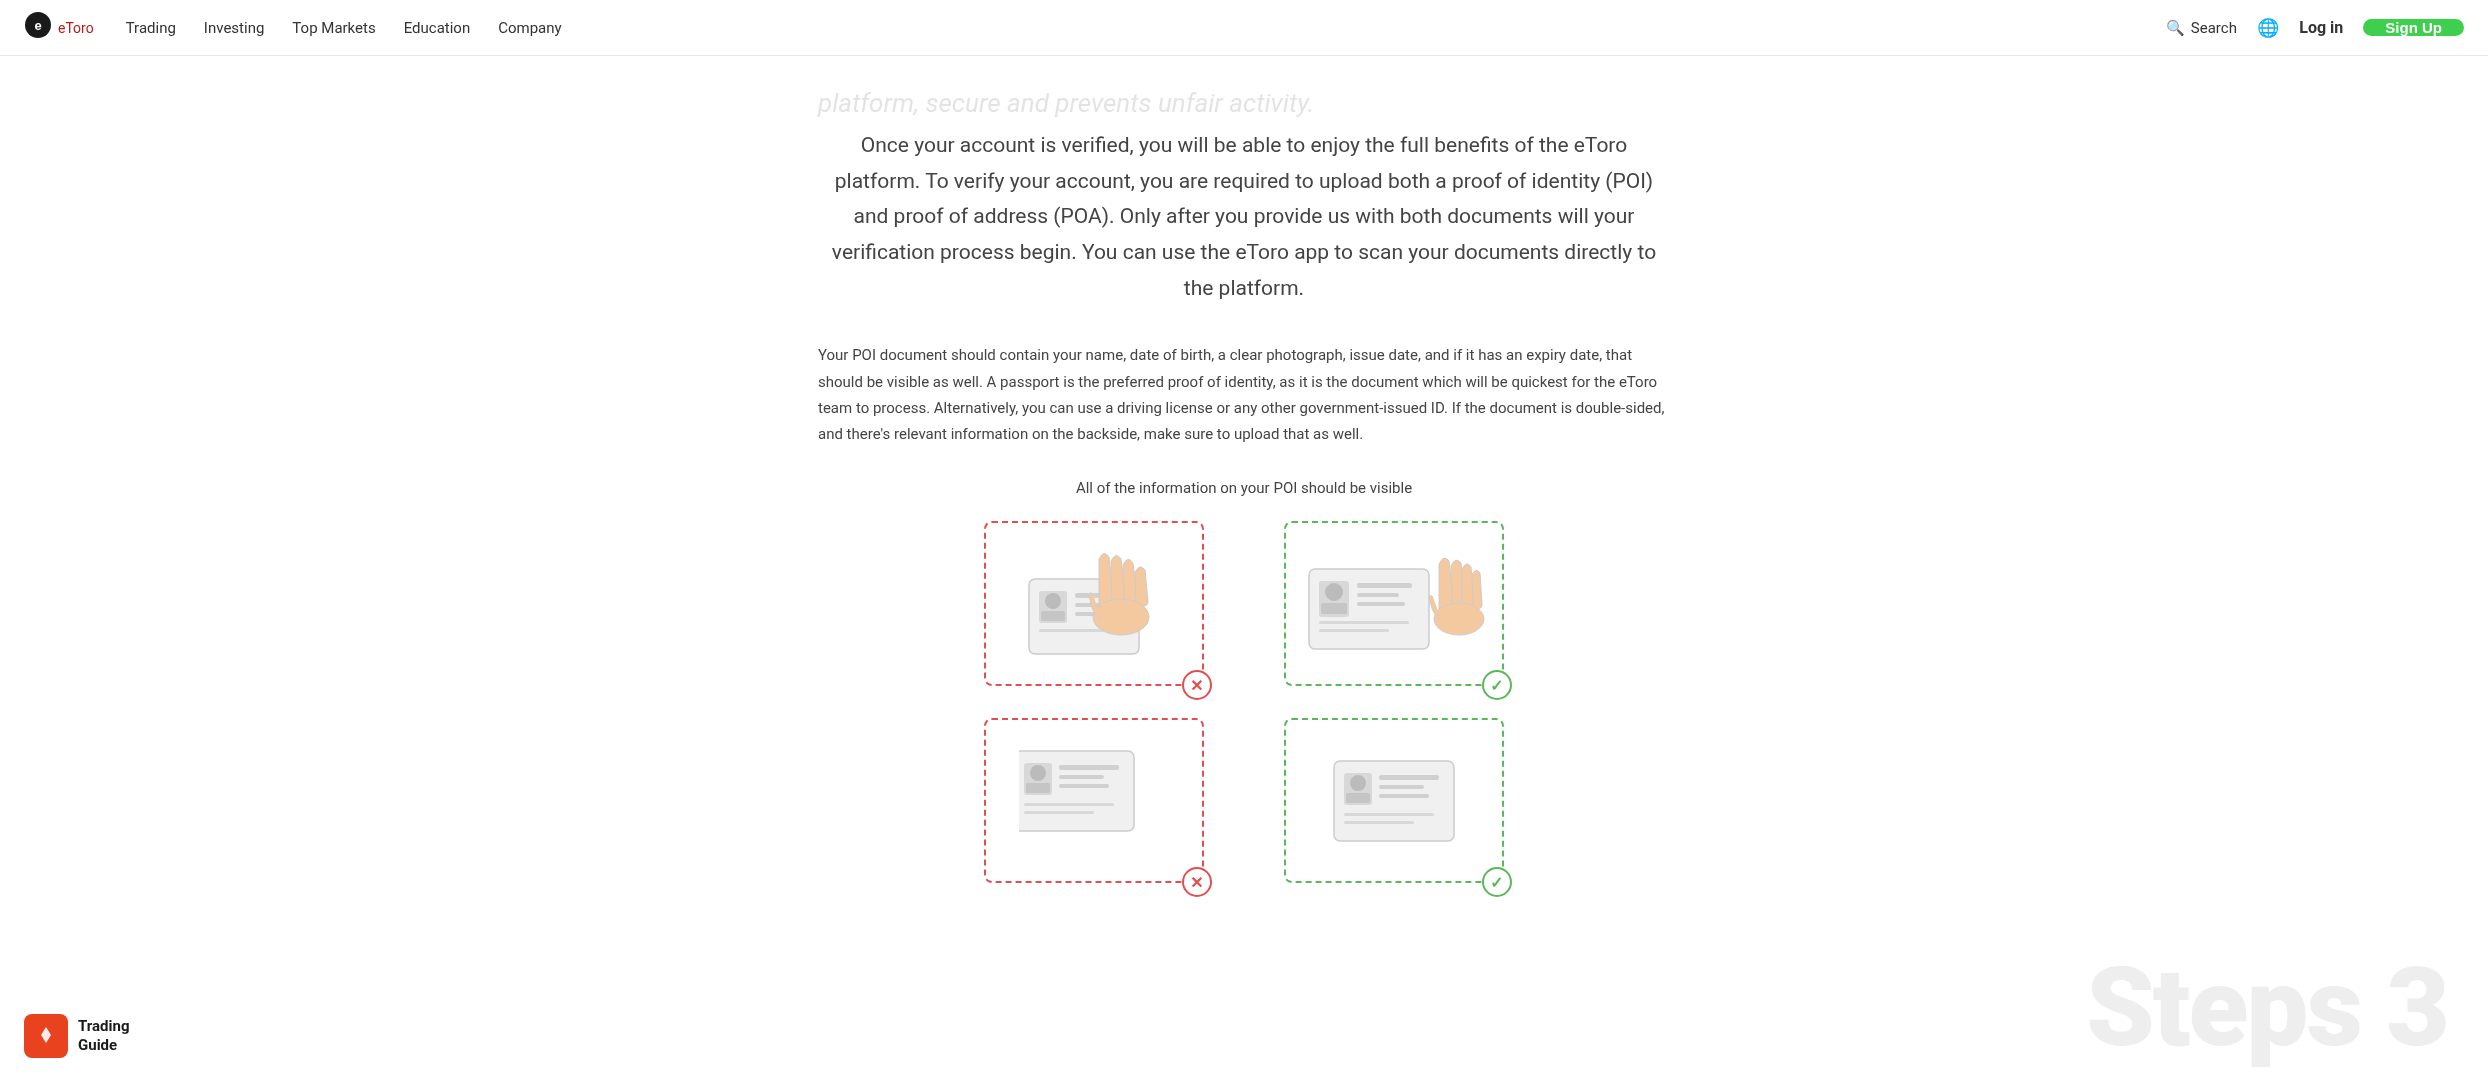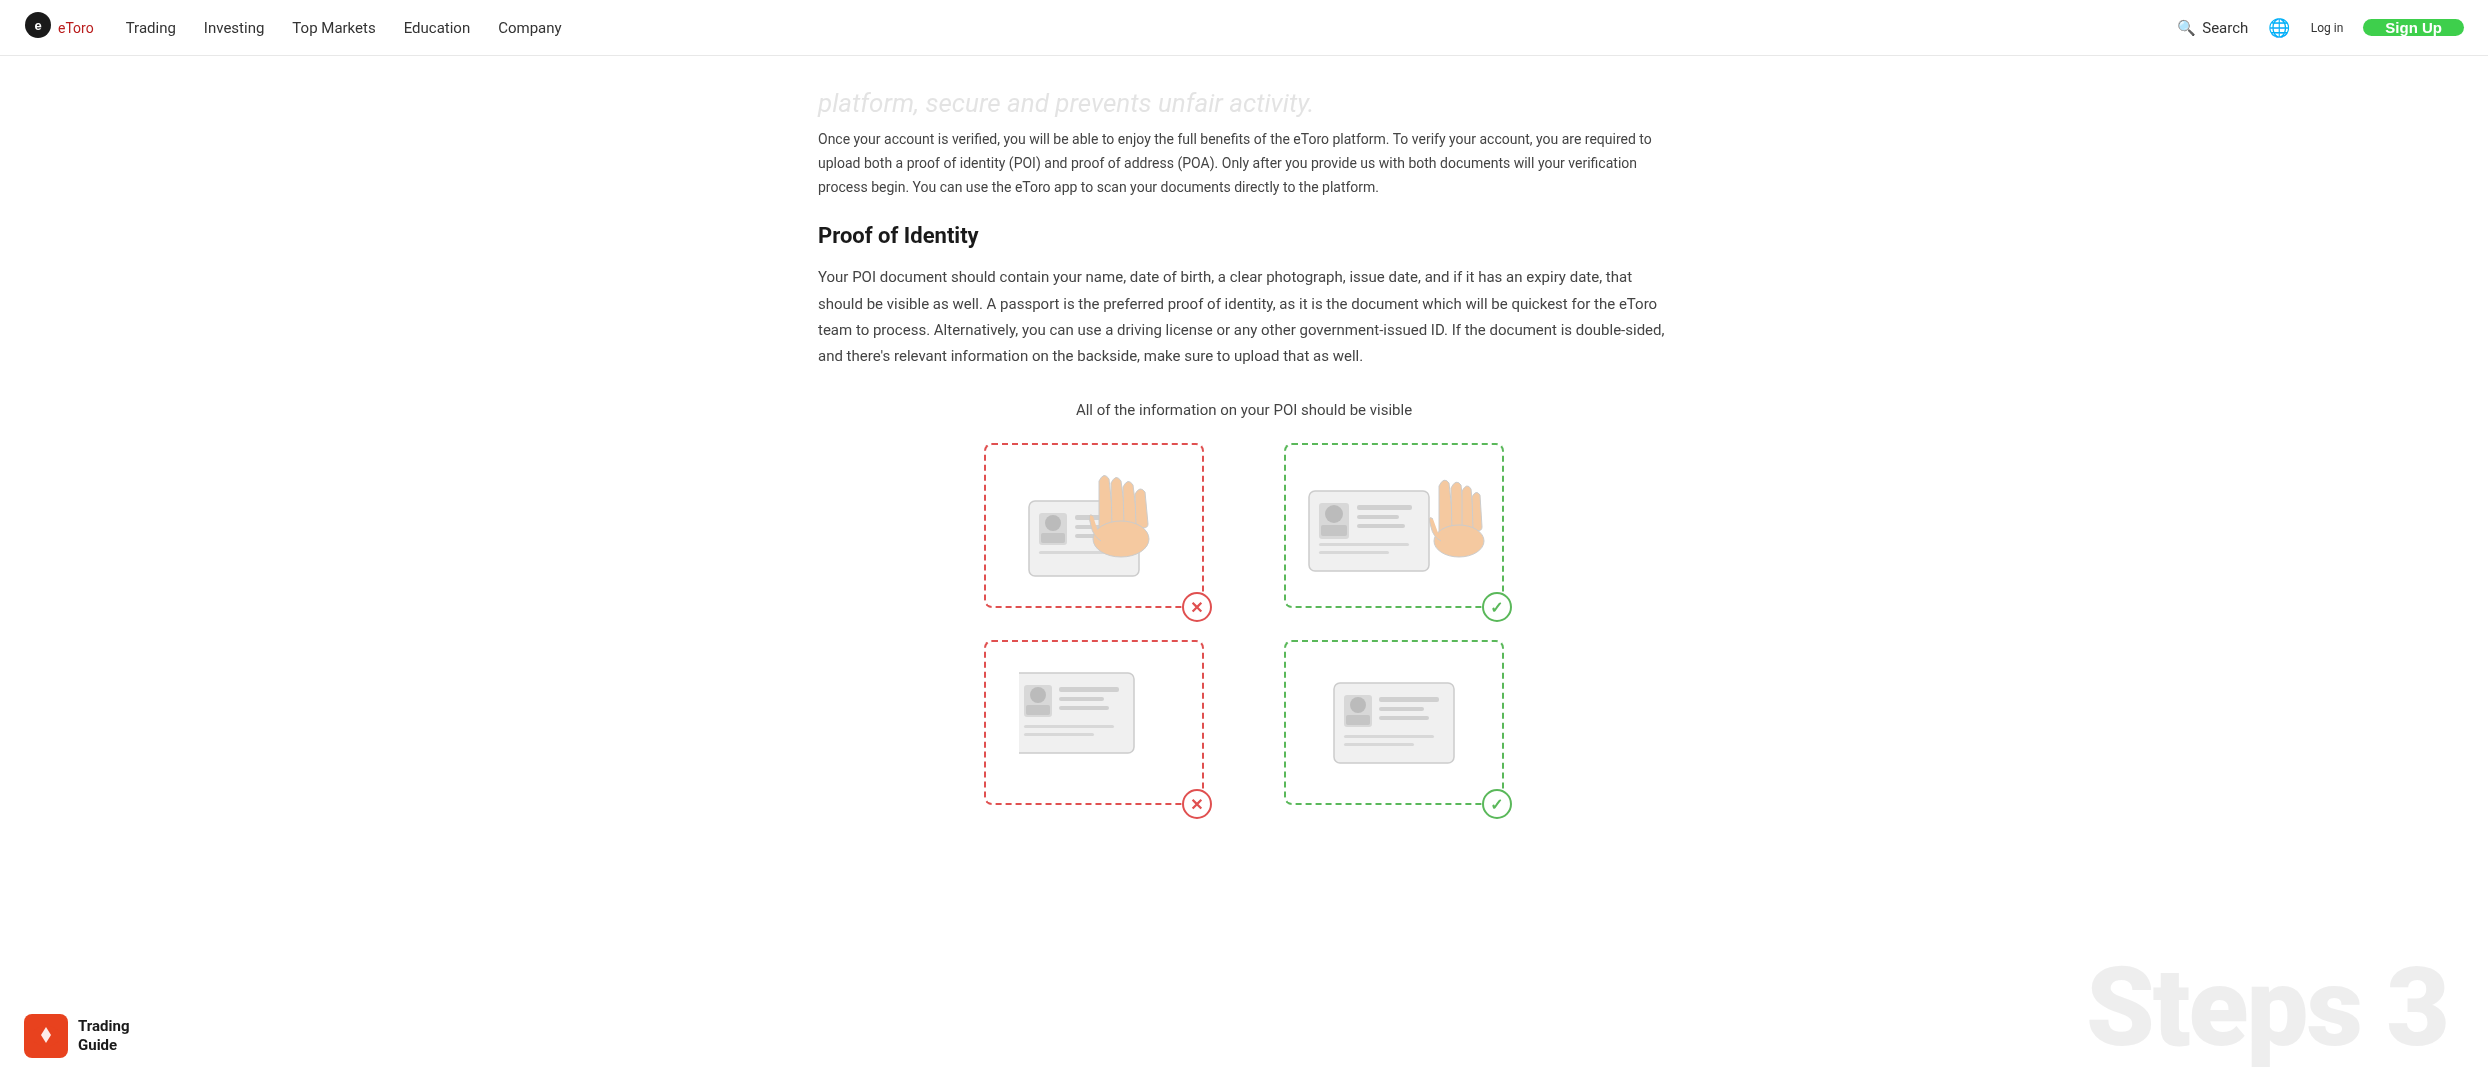--- a/index.html
+++ b/index.html
@@ -21,37 +21,37 @@
       display: flex; align-items: center; gap: 2px;
     }
     .nav-links { display: flex; align-items: center; gap: 28px; flex: 1; }
     .nav-link {
       font-size: 15px; color: #333; text-decoration: none; font-weight: 400;
       cursor: pointer;
     }
     .nav-right { display: flex; align-items: center; gap: 20px; margin-left: auto; }
     .nav-search { display: flex; align-items: center; gap: 6px; cursor: pointer; color: #333; font-size: 15px; }
     .nav-globe { font-size: 18px; cursor: pointer; color: #333; }
-    .nav-login { font-size: 12px; color: #333; cursor: pointer; font-weight: 400; }
+    .nav-login { font-size: 16px; color: #333; cursor: pointer; font-weight: 700; }
     .nav-signup {
       background: #3ecf4c; color: #fff; border: none; border-radius: 20px;
       padding: 0 22px; font-size: 15px; font-weight: 600; cursor: pointer;
     }
 
     
     .content-wrapper {
       margin-top: 56px;
       max-width: 900px;
       margin-left: auto;
       margin-right: auto;
       padding: 32px 24px 80px;
     }
 
     .intro-text {
-      font-size: 14px; line-height: 1.7; color: #444; margin-bottom: 24px;
+      font-size: 21px; line-height: 1.7; color: #444; margin-bottom: 36px; text-align: center;
     }
 
     .section-title {
       font-size: 22px; font-weight: 700; color: #1a1a1a; margin-bottom: 16px;
     }
 
     .body-text {
       font-size: 15px; line-height: 1.75; color: #444; margin-bottom: 32px;
     }
 
@@ -156,21 +156,20 @@
     <button class="nav-signup">Sign Up</button>
   </div>
 </nav>
 
 <div class="content-wrapper">
 
   <p class="blurred-title">platform, secure and prevents unfair activity.</p>
 
   <p class="intro-text">Once your account is verified, you will be able to enjoy the full benefits of the eToro platform. To verify your account, you are required to upload both a proof of identity (POI) and proof of address (POA). Only after you provide us with both documents will your verification process begin. You can use the eToro app to scan your documents directly to the platform.</p>
 
-  <h2 class="section-title">Proof of Identity</h2>
 
   <p class="body-text">Your POI document should contain your name, date of birth, a clear photograph, issue date, and if it has an expiry date, that should be visible as well. A passport is the preferred proof of identity, as it is the document which will be quickest for the eToro team to process. Alternatively, you can use a driving license or any other government-issued ID. If the document is double-sided, and there's relevant information on the backside, make sure to upload that as well.</p>
 
   <p class="caption-text">All of the information on your POI should be visible</p>
 
   <div class="examples-row">
 
     <div class="example-box bad">
       <div class="dashed-border"></div>
       <div class="svg-container">

